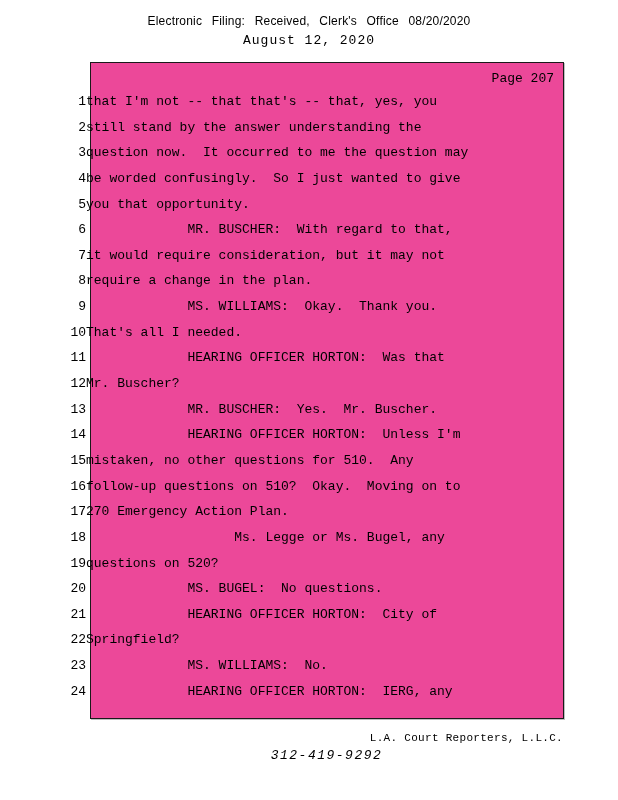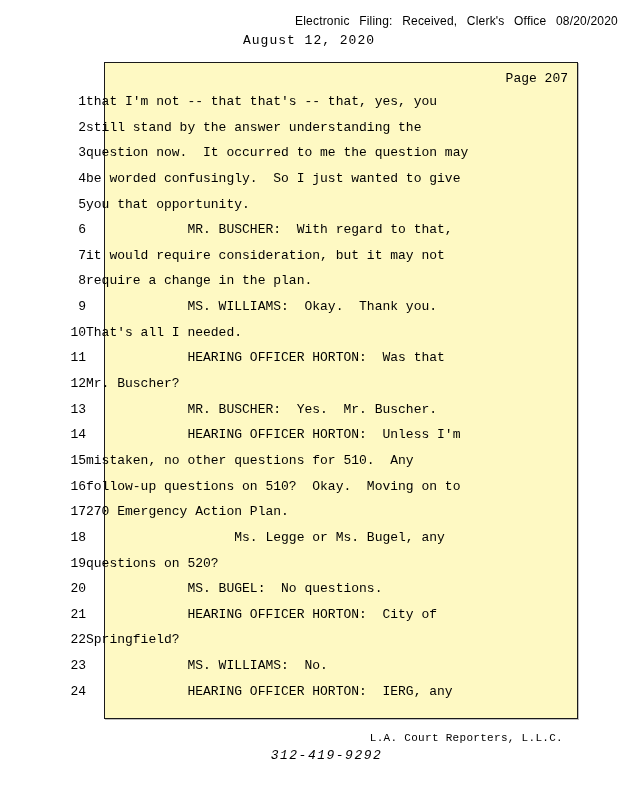--- a/index.html
+++ b/index.html
@@ -10,21 +10,21 @@
     background: #ffffff;
     color: #000000;
     font-family: "Liberation Mono", "DejaVu Sans Mono", monospace;
     overflow: hidden;
   }
   .hdr1 {
     position: absolute;
     top: 14px;
     left: 0;
     width: 100%;
-    text-align: right;
+    text-align: center;
     font-family: "Liberation Sans", sans-serif;
     font-size: 12px;
     word-spacing: 6px;
     letter-spacing: 0.2px;
   }
   .hdr2 {
     position: absolute;
     top: 33px;
     left: 0;
     width: 100%;
@@ -33,22 +33,21 @@
     letter-spacing: 1px;
   }
   .box {
     position: absolute;
     left: 90px;
     top: 62px;
     width: 472px;
     height: 655px;
     border: 1px solid #1a1a1a;
     box-shadow: 1px 1px 0 rgba(0,0,0,0.25);
-    background: #fef9c3;
-    margin-left: 14px;
+    background: #ec4899;
   }
   .page-label {
     position: absolute;
     top: 8px;
     right: 9px;
     font-size: 13px;
   }
   .rows {
     position: absolute;
     left: 0;

